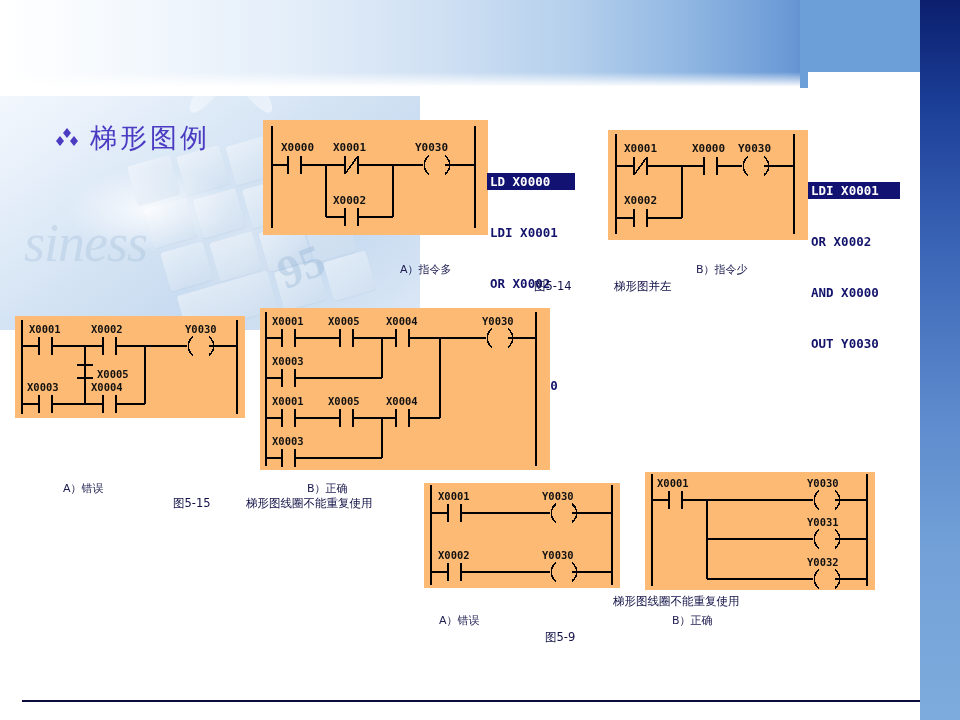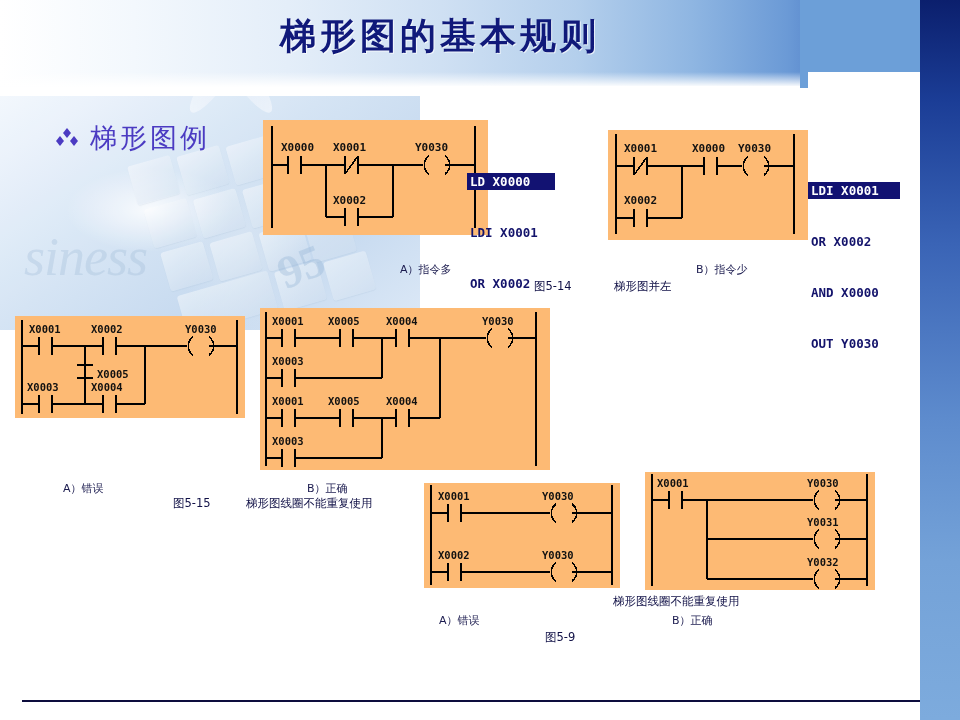--- a/index.html
+++ b/index.html
@@ -20,21 +20,21 @@
     opacity:.95;
   }
   .bg-keys{position:absolute;left:150px;top:130px;width:240px;height:200px;transform:rotate(-16deg);opacity:.45;}
   .bg-keys i{position:absolute;display:block;background:linear-gradient(160deg,#ffffff,#cfdff0);border-radius:3px;box-shadow:0 1px 1px rgba(120,150,180,.25);}
   .bg-fan{
     position:absolute;left:140px;top:-30px;width:190px;height:190px;opacity:.5;
   }
   .bg-fan b{position:absolute;left:80px;top:20px;width:22px;height:90px;border-radius:50% 50% 45% 45%;
     background:linear-gradient(180deg,rgba(255,255,255,.95),rgba(208,226,244,.5));transform-origin:50% 75%;display:block;}
   .bg-word{
-    position:absolute;left:24px;top:226px;font-family:"Liberation Serif","DejaVu Serif",serif;
+    position:absolute;left:24px;top:212px;font-family:"Liberation Serif","DejaVu Serif",serif;
     font-size:54px;font-style:italic;color:rgba(150,180,210,.30);letter-spacing:-1px;
   }
   .bg-95{
     position:absolute;left:278px;top:240px;font-family:"Liberation Serif",serif;font-size:46px;
     color:rgba(140,175,210,.35);transform:rotate(-22deg);font-weight:bold;
   }
 
   
   .banner{
     position:absolute;left:0;top:0;width:960px;height:86px;
@@ -149,21 +149,20 @@
   </div>
   <div class="chev c3">
     <svg width="86" height="88" viewBox="0 0 86 88">
       <path d="M0,0 L46,0 L86,44 L46,88 L0,88 Z" fill="#6c9fd8"></path>
     </svg>
   </div>
   <div class="chev-white"></div>
 
   <div class="right-band"></div>
 
-  <div class="title">梯形图的基本规则</div>
 
   <div class="bullet-row">
     <span class="bullet-diamond">
       <svg width="22" height="22" viewBox="0 0 22 22">
         <path d="M11,1 L15,6 L11,11 L7,6 Z" fill="#4b3bc2"></path>
         <path d="M4,9 L8,14 L4,19 L0,14 Z" fill="#4b3bc2"></path>
         <path d="M18,9 L22,14 L18,19 L14,14 Z" fill="#4b3bc2"></path>
       </svg>
     </span>
     <span class="bullet-text">梯形图例</span>
@@ -206,21 +205,21 @@
       </g>
       <g font-family="DejaVu Sans Mono, monospace" font-size="11" fill="#111" font-weight="bold">
         <text x="18" y="31">X0000</text>
         <text x="70" y="31">X0001</text>
         <text x="70" y="84">X0002</text>
         <text x="152" y="31">Y0030</text>
       </g>
     </svg>
   </div>
 
-  <div class="ilist" style="left:467px;top:139px;width:88px;">
+  <div class="ilist" style="left:487px;top:139px;width:88px;">
     <div class="row hl">LD X0000</div>
     <div class="row">LDI X0001</div>
     <div class="row">OR X0002</div>
     <div class="row">ANB</div>
     <div class="row">OUT Y0030</div>
   </div>
 
   <div class="lad" style="left:608px;top:130px;width:200px;height:110px;">
     <svg width="200" height="110" viewBox="0 0 200 110">
       <g stroke="#000" stroke-width="1.6" fill="none" shape-rendering="crispEdges">

